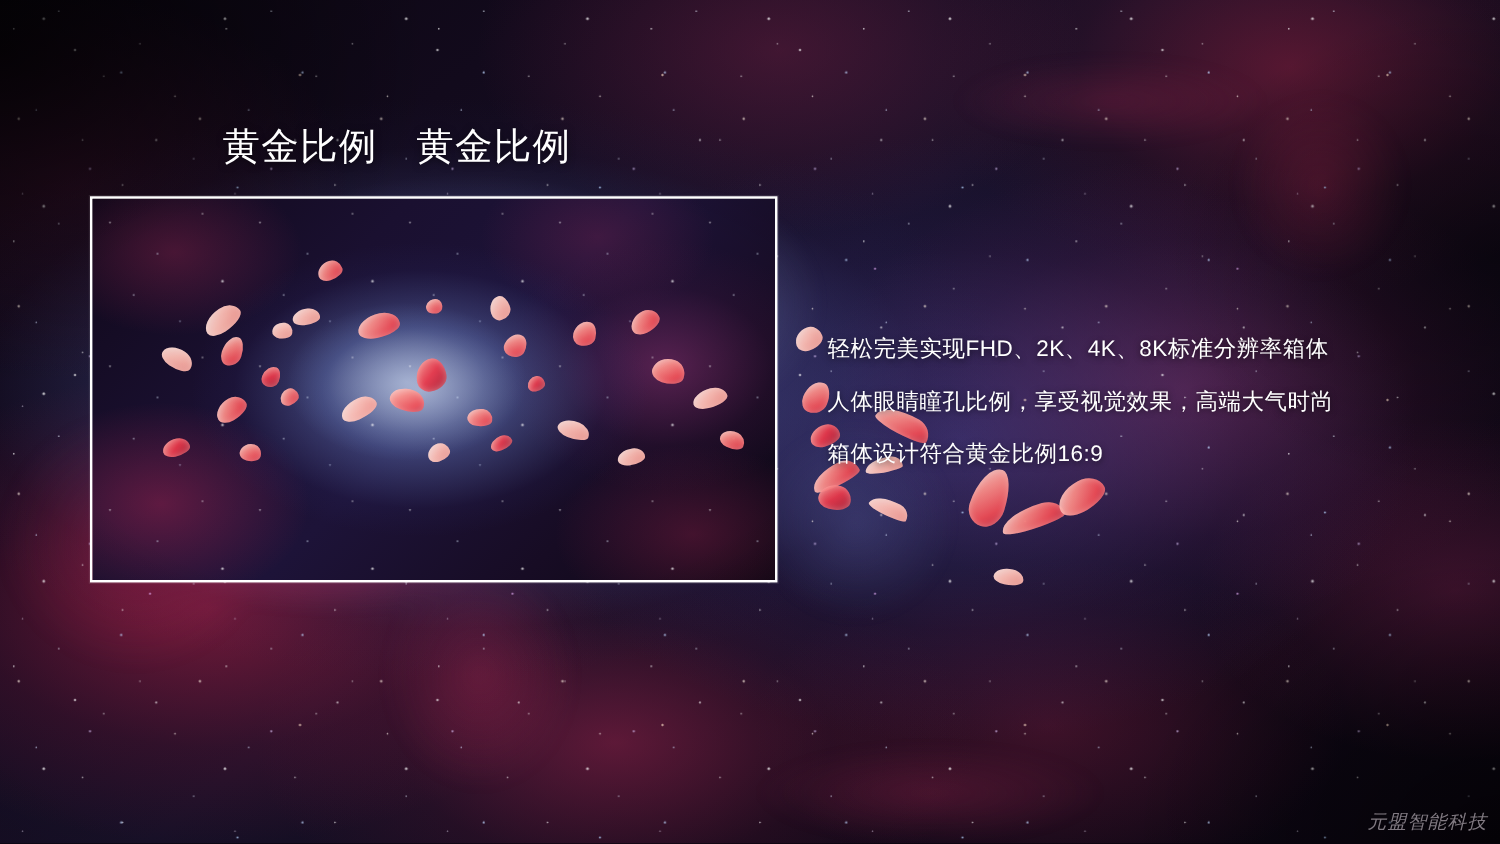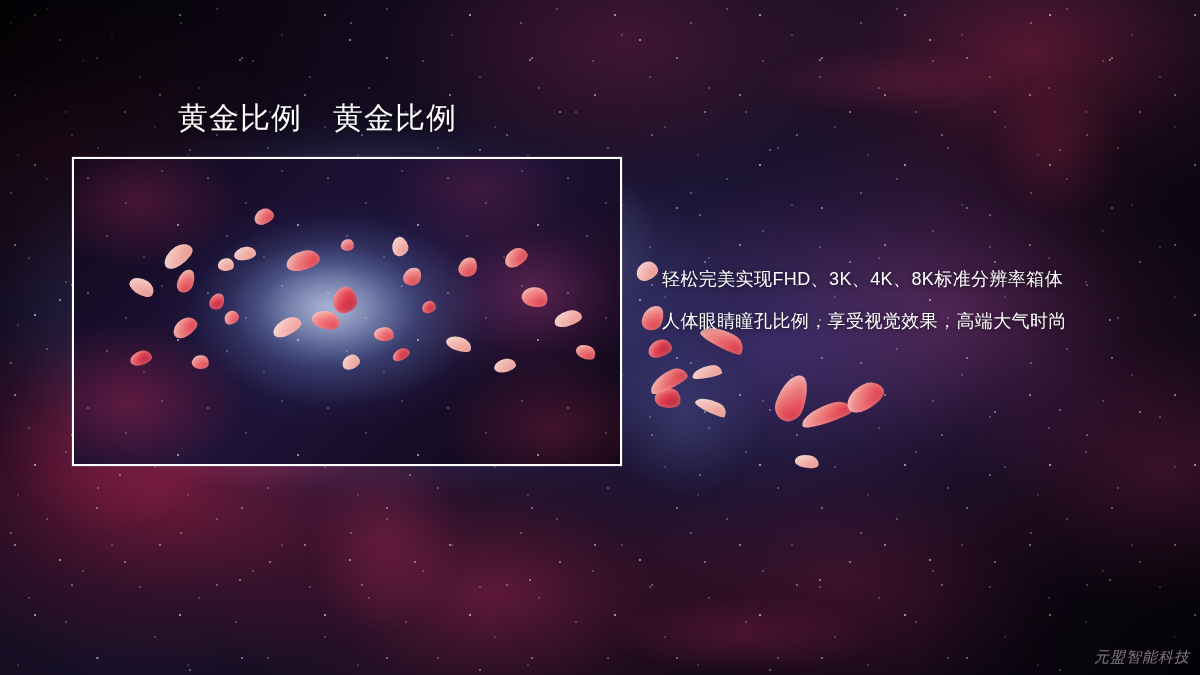--- a/index.html
+++ b/index.html
@@ -236,19 +236,20 @@
     <div class="petal" style="left:180px; top:50px; width:20px; height:15px; transform:rotate(-18deg);"></div>
     <div class="petal pale" style="left:420px; top:200px; width:22px; height:13px; transform:rotate(-8deg);"></div>
     <div class="petal" style="left:502px; top:186px; width:20px; height:14px; transform:rotate(26deg);"></div>
 
     <div class="photo-vignette"></div>
   </div>
 
   <div class="title">黄金比例　黄金比例</div>
 
   <div class="body-block">
-    <div class="body-line">轻松完美实现FHD、3K、4K、8K标准分辨率箱体</div>
+    <div class="body-line">轻松完美实现FHD、2K、4K、8K标准分辨率箱体</div>
     <div class="body-line">人体眼睛瞳孔比例，享受视觉效果，高端大气时尚</div>
+    <div class="body-line">箱体设计符合黄金比例16:9</div>
   </div>
 
   <div class="watermark">元盟智能科技</div>
 
 </div>
 
 </body></html>

